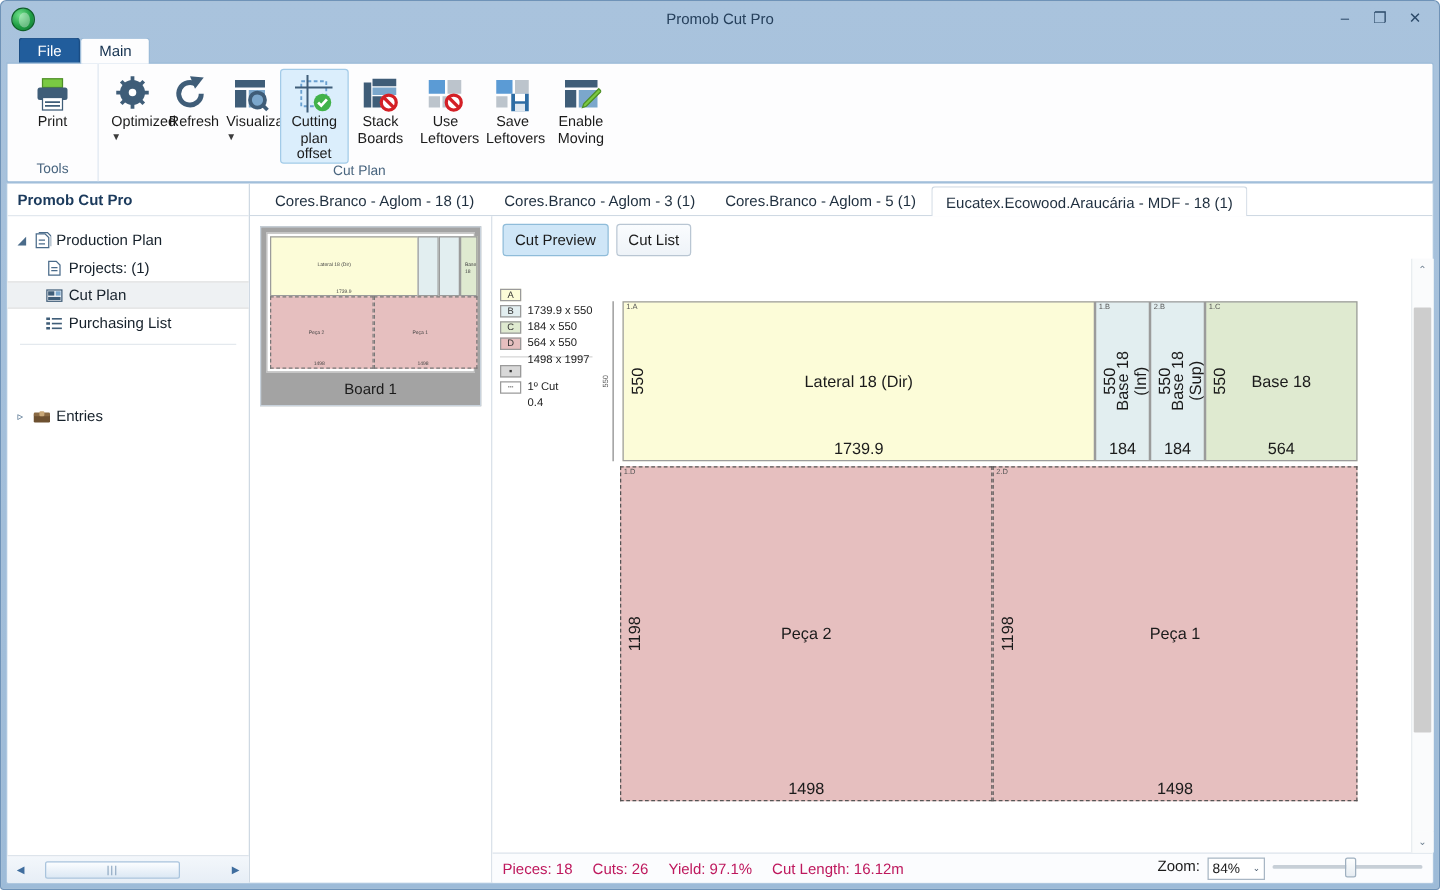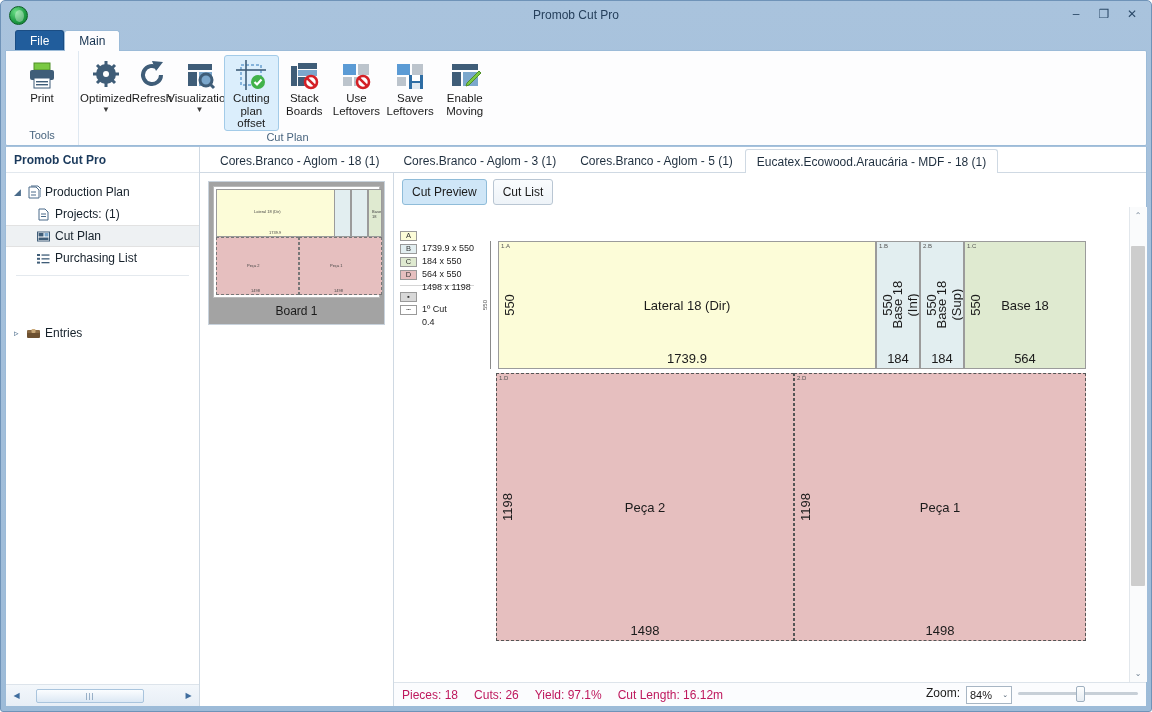--- a/index.html
+++ b/index.html
@@ -59,21 +59,21 @@
     background:#fdfdfe; border:1px solid #9cbbd8; border-radius:0 2px 2px 2px;
     display:flex;
   }
   .rgroup { height:100%; position:relative; display:flex; flex-direction:column; }
   .rgroup + .rgroup { border-left:1px solid #dfe8f1; }
   .rgroup-body { flex:1; display:flex; align-items:flex-start; padding:4px 4px 0 4px; }
   .rgroup-title { height:16px; font-size:11px; color:#49657f; text-align:center; padding-bottom:2px; }
 
   .rbtn {
     width:auto; min-width:46px; padding:2px 5px 0 5px;
-    display:flex; flex-direction:column; align-items:center;
+    display:flex; flex-direction:column; 
     border:1px solid transparent; border-radius:3px;
     cursor:default;
   }
   .rbtn.selected { background:#dbeefc; border:1px solid #a3cbe8; }
   .rbtn-ico { height:34px; display:flex; align-items:center; justify-content:center; }
   .rbtn-lbl { font-size:11.5px; line-height:12.5px; text-align:center; color:#1b1b1b; max-width:74px; }
   .rbtn-caret { font-size:8px; color:#3c3c3c; line-height:8px; margin-top:1px; }
 
   
   .client { position:absolute; left:4px; top:146px; right:4px; bottom:4px;
@@ -472,21 +472,21 @@
               <div class="lrow">
                 <span class="lswatch" style="background:#e2eef0;">B</span>
                 <span class="ltext">184 x 550</span>
               </div>
               <div class="lrow">
                 <span class="lswatch" style="background:#dfead0;">C</span>
                 <span class="ltext">564 x 550</span>
               </div>
               <div class="lrow">
                 <span class="lswatch" style="background:#e6bfbf;">D</span>
-                <span class="ltext">1498 x 1198</span>
+                <span class="ltext">1498 x 1997</span>
               </div>
               <div class="legend-sep"></div>
               <div class="lrow">
                 <span class="lswatch" style="background:#d8d8d8;">▪</span>
                 <span class="ltext">1º Cut</span>
               </div>
               <div class="lrow">
                 <span class="lswatch" style="background:#fff;">┄</span>
                 <span class="ltext">0.4</span>
               </div>

